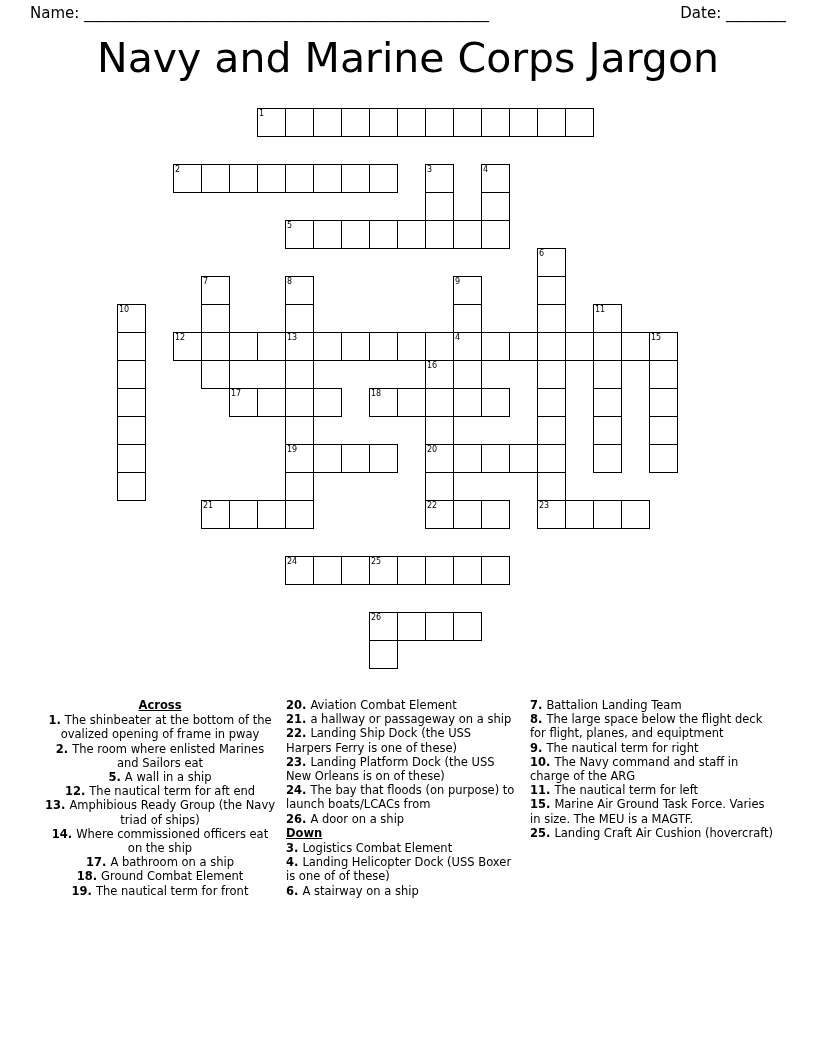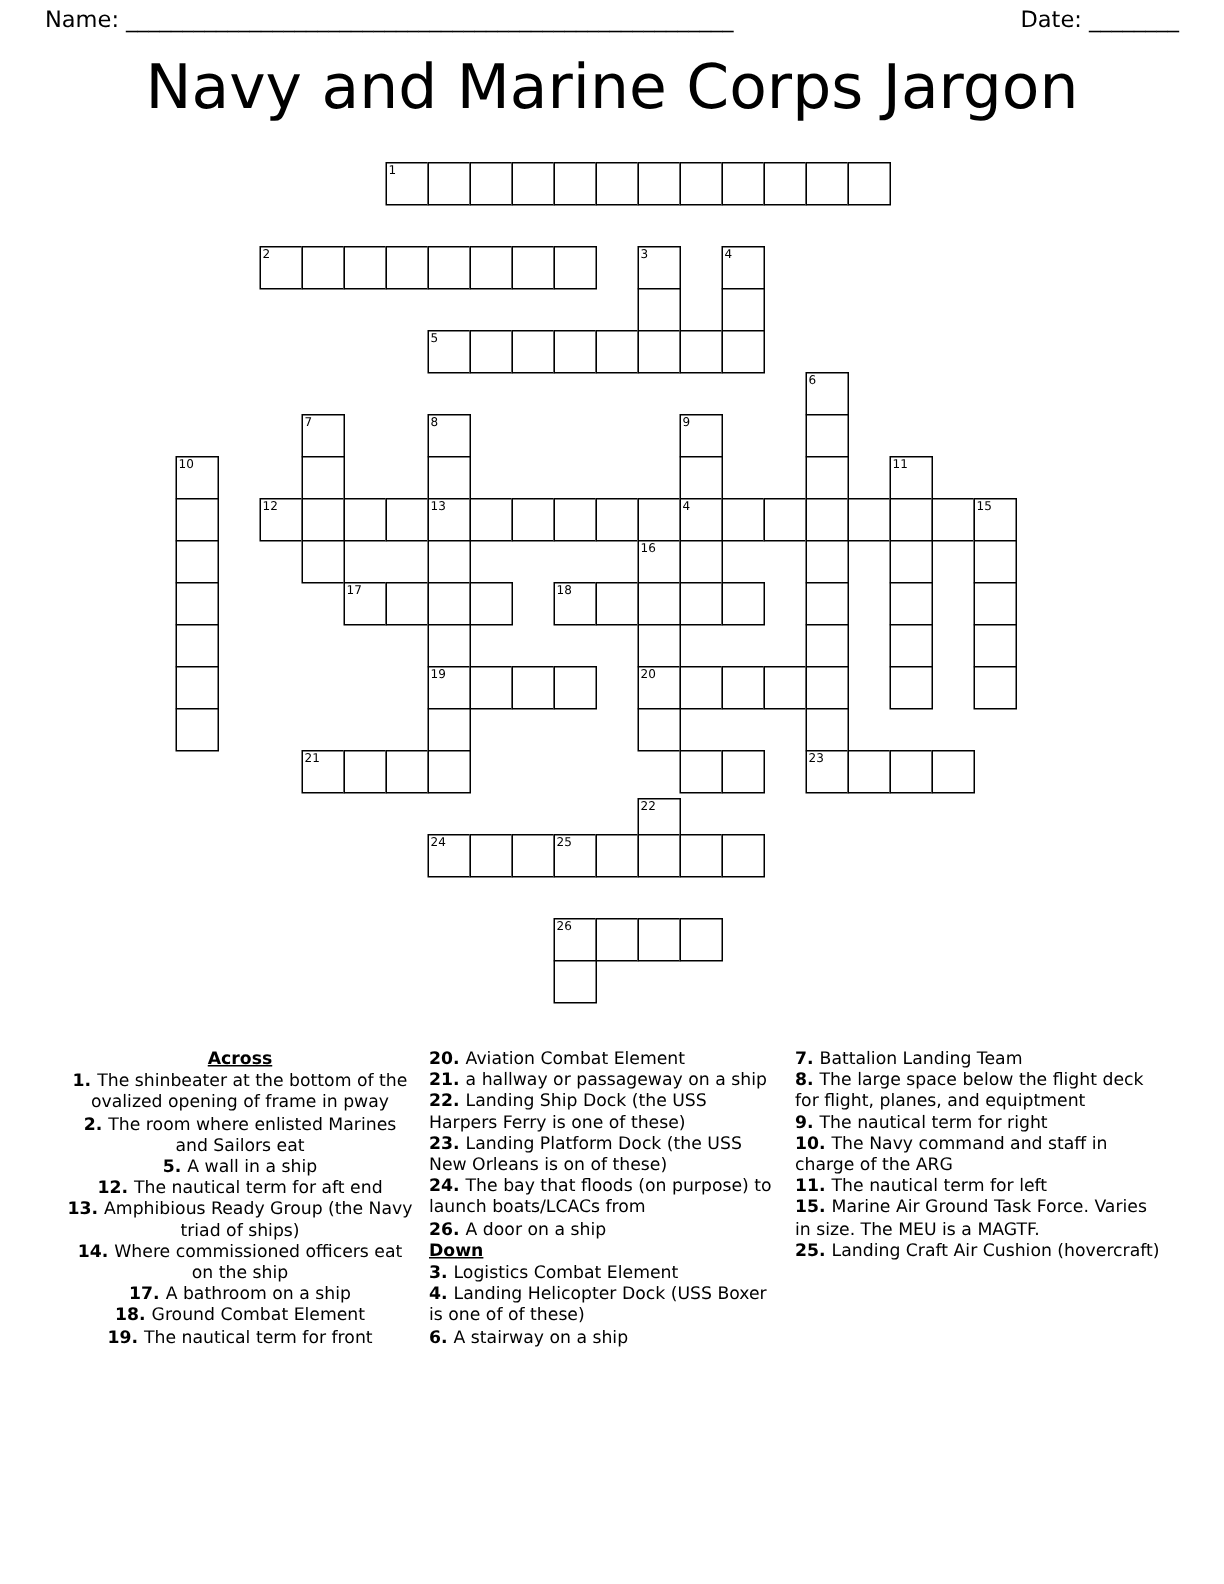--- a/index.html
+++ b/index.html
@@ -263,21 +263,21 @@
       <div class="cell" style="left: 117px; top: 364px;"></div>
       <div class="cell" style="left: 285px; top: 364px;"></div>
       <div class="cell" style="left: 425px; top: 364px;"></div>
       <div class="cell" style="left: 537px; top: 364px;"></div>
       <div class="cell" style="left: 201px; top: 392px;">
         <span class="num">21</span>
       </div>
       <div class="cell" style="left: 229px; top: 392px;"></div>
       <div class="cell" style="left: 257px; top: 392px;"></div>
       <div class="cell" style="left: 285px; top: 392px;"></div>
-      <div class="cell" style="left: 425px; top: 392px; margin-top: 32px;">
+      <div class="cell" style="left: 425px; top: 392px;">
         <span class="num">22</span>
       </div>
       <div class="cell" style="left: 453px; top: 392px;"></div>
       <div class="cell" style="left: 481px; top: 392px;"></div>
       <div class="cell" style="left: 537px; top: 392px;">
         <span class="num">23</span>
       </div>
       <div class="cell" style="left: 565px; top: 392px;"></div>
       <div class="cell" style="left: 593px; top: 392px;"></div>
       <div class="cell" style="left: 621px; top: 392px;"></div>

